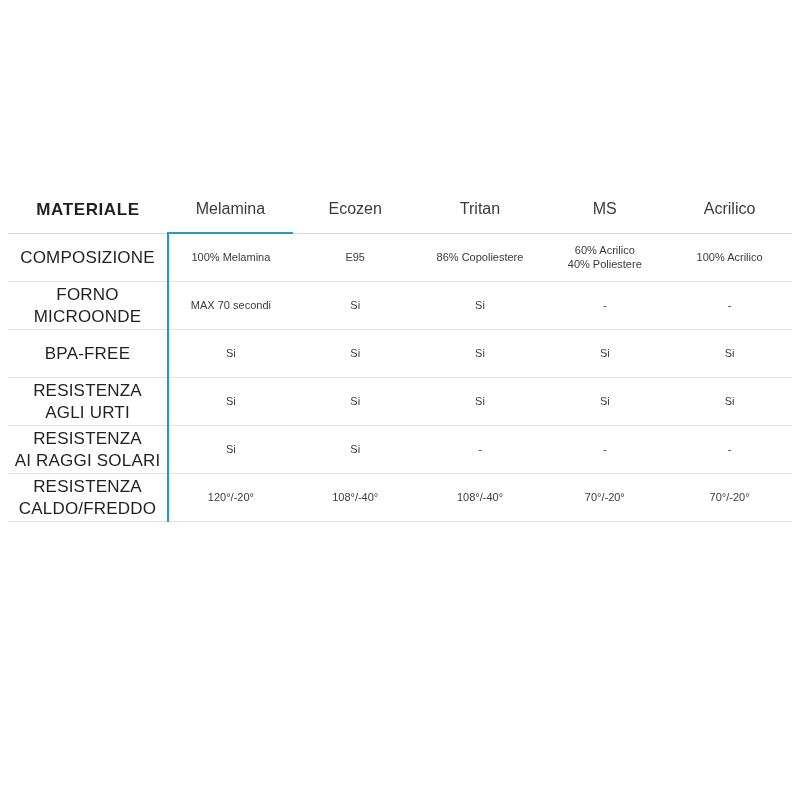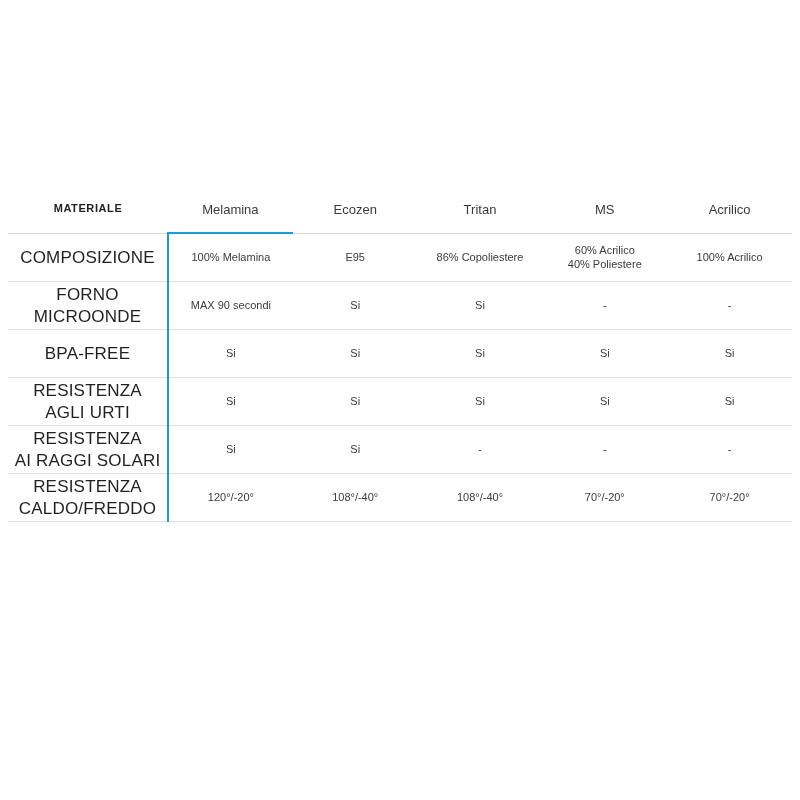--- a/index.html
+++ b/index.html
@@ -52,27 +52,27 @@
   .label-cell {
     text-align: center;
     font-size: 17px;
     font-weight: normal;
     color: #221f1f;
     letter-spacing: 0.2px;
     line-height: 1.25;
     padding: 0 6px;
   }
   .header-row .label-cell {
-    font-size: 11px;
+    font-size: 17px;
     font-weight: bold;
     letter-spacing: 0.6px;
   }
   .header-row .col-head {
     text-align: center;
-    font-size: 13px;
+    font-size: 16px;
     font-weight: normal;
     color: #3b3b3b;
   }
   .val-cell {
     text-align: center;
     font-size: 11px;
     color: #3b3b3b;
     line-height: 1.3;
     padding: 0 4px;
   }
@@ -115,21 +115,21 @@
           <tr class="data-row">
             <td class="label-cell"><span>COMPOSIZIONE</span></td>
             <td class="val-cell blue-border blue-top"><span>100% Melamina</span></td>
             <td class="val-cell"><span>E95</span></td>
             <td class="val-cell"><span>86% Copoliestere</span></td>
             <td class="val-cell"><span>60% Acrilico</span><span class="line2">40% Poliestere</span></td>
             <td class="val-cell"><span>100% Acrilico</span></td>
           </tr>
           <tr class="data-row">
             <td class="label-cell"><span>FORNO MICROONDE</span></td>
-            <td class="val-cell blue-border"><span>MAX 90 secondi</span></td>
+            <td class="val-cell blue-border"><span>MAX 70 secondi</span></td>
             <td class="val-cell"><span>Si</span></td>
             <td class="val-cell"><span>Si</span></td>
             <td class="val-cell"><span>-</span></td>
             <td class="val-cell"><span>-</span></td>
           </tr>
           <tr class="data-row">
             <td class="label-cell"><span>BPA-FREE</span></td>
             <td class="val-cell blue-border"><span>Si</span></td>
             <td class="val-cell"><span>Si</span></td>
             <td class="val-cell"><span>Si</span></td>

